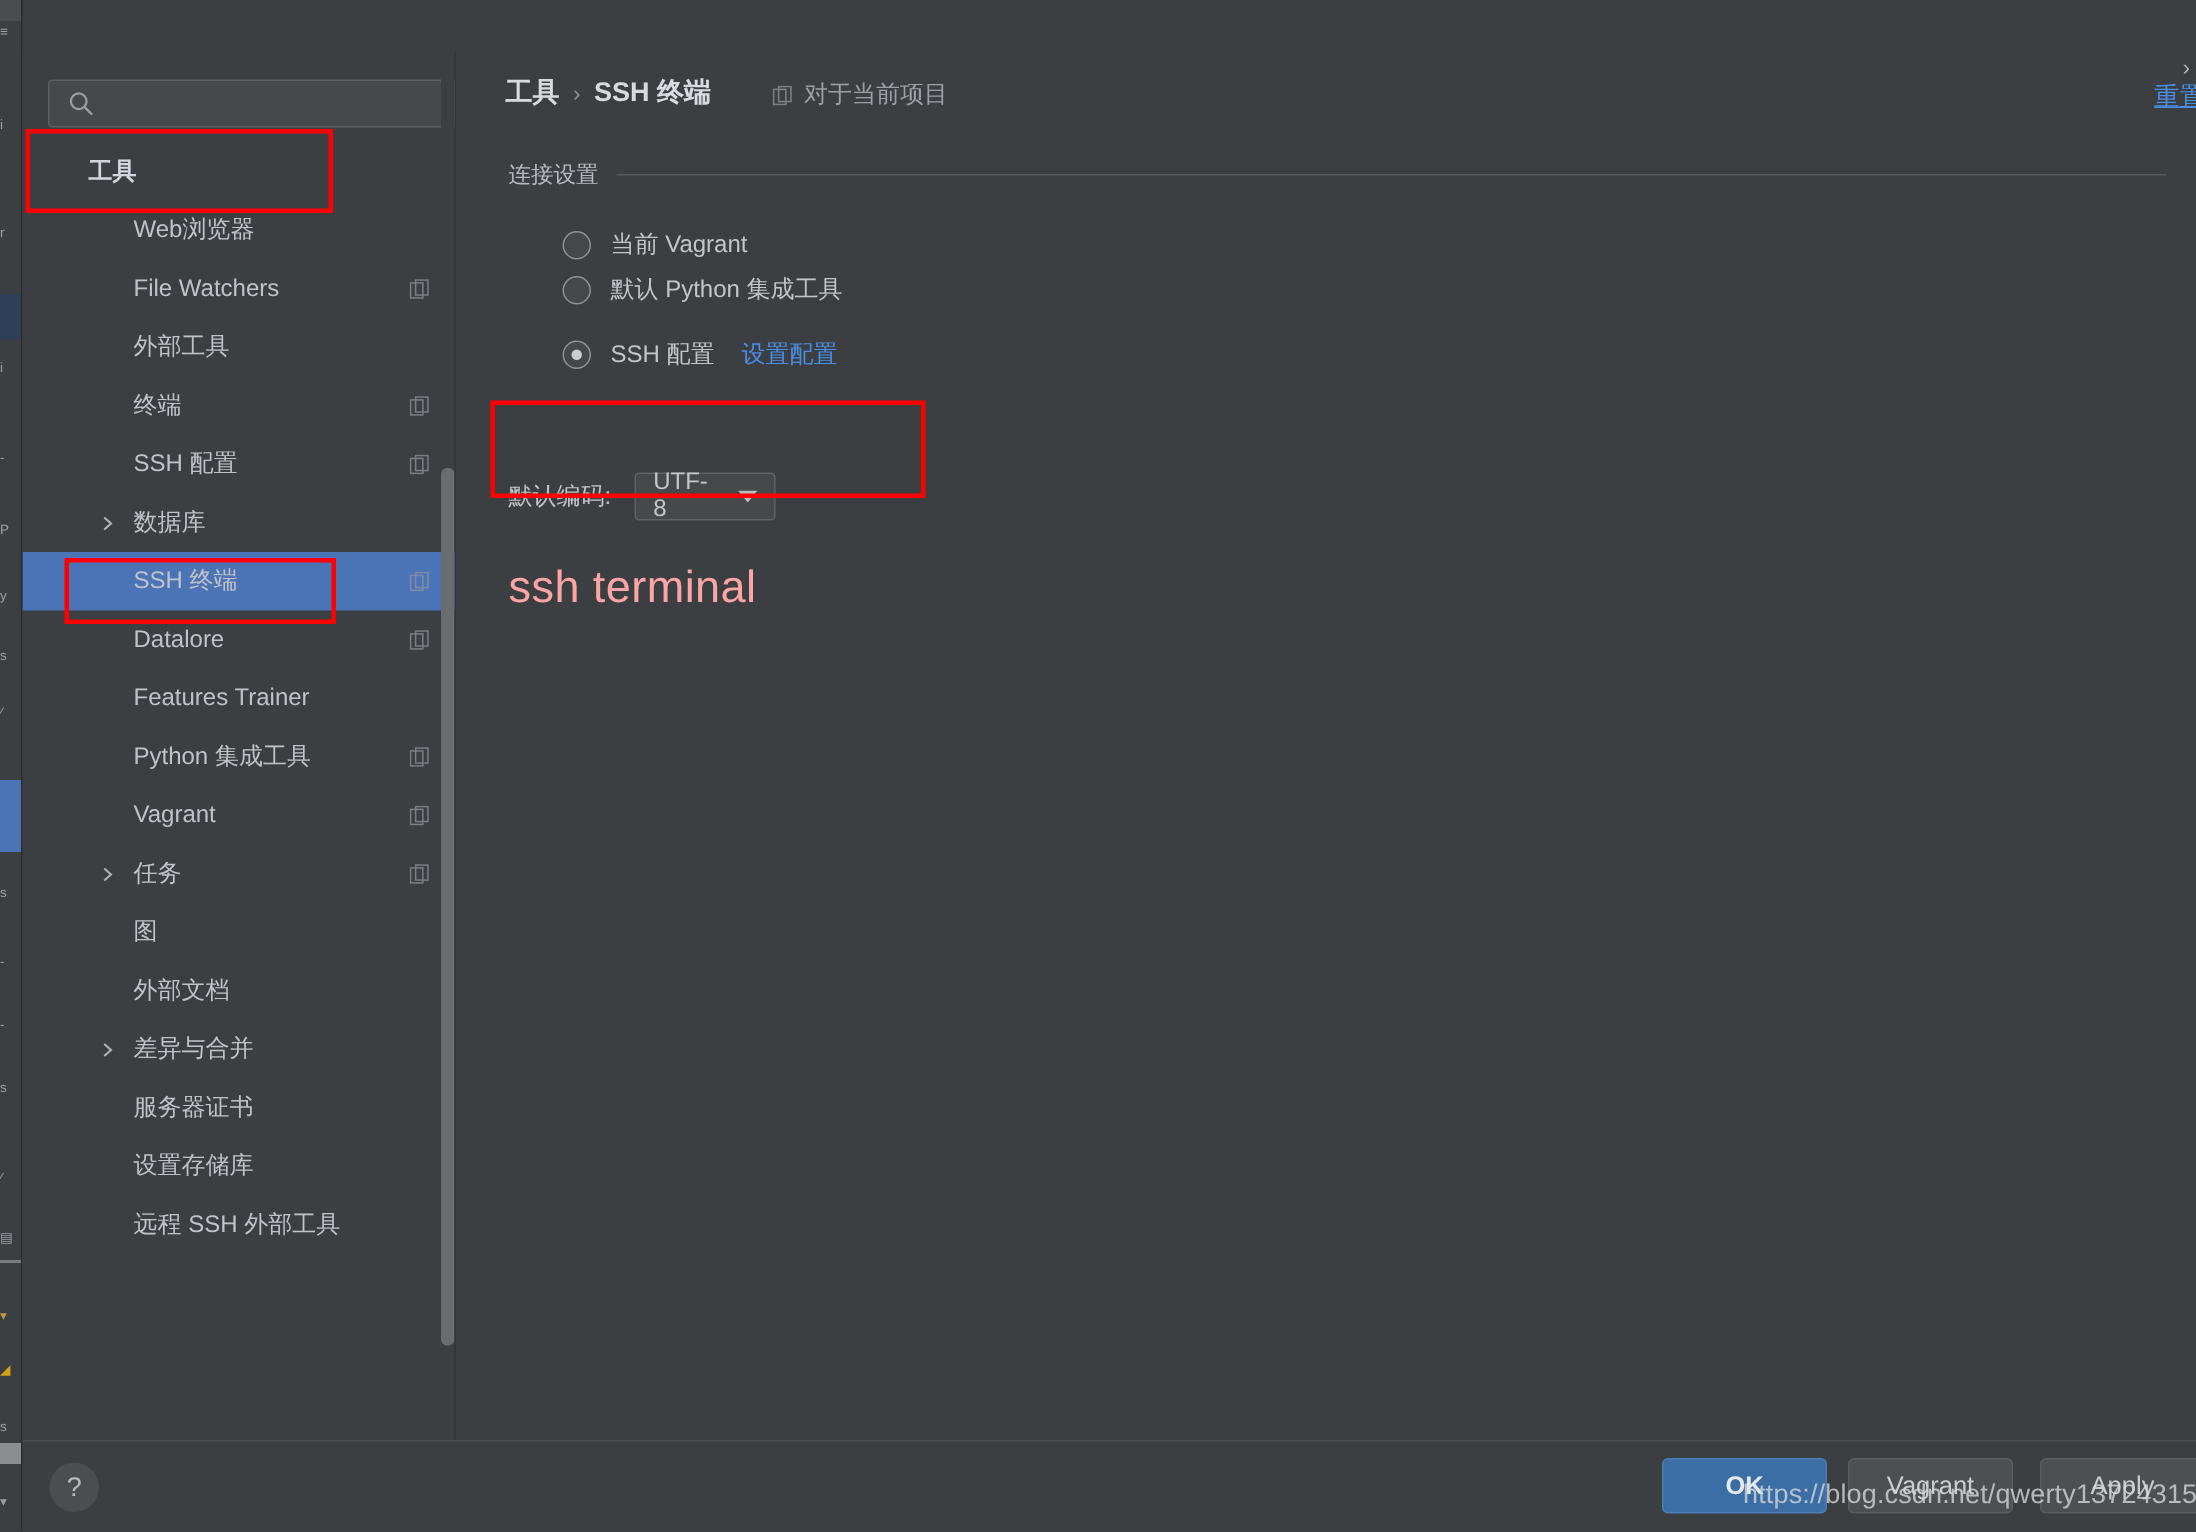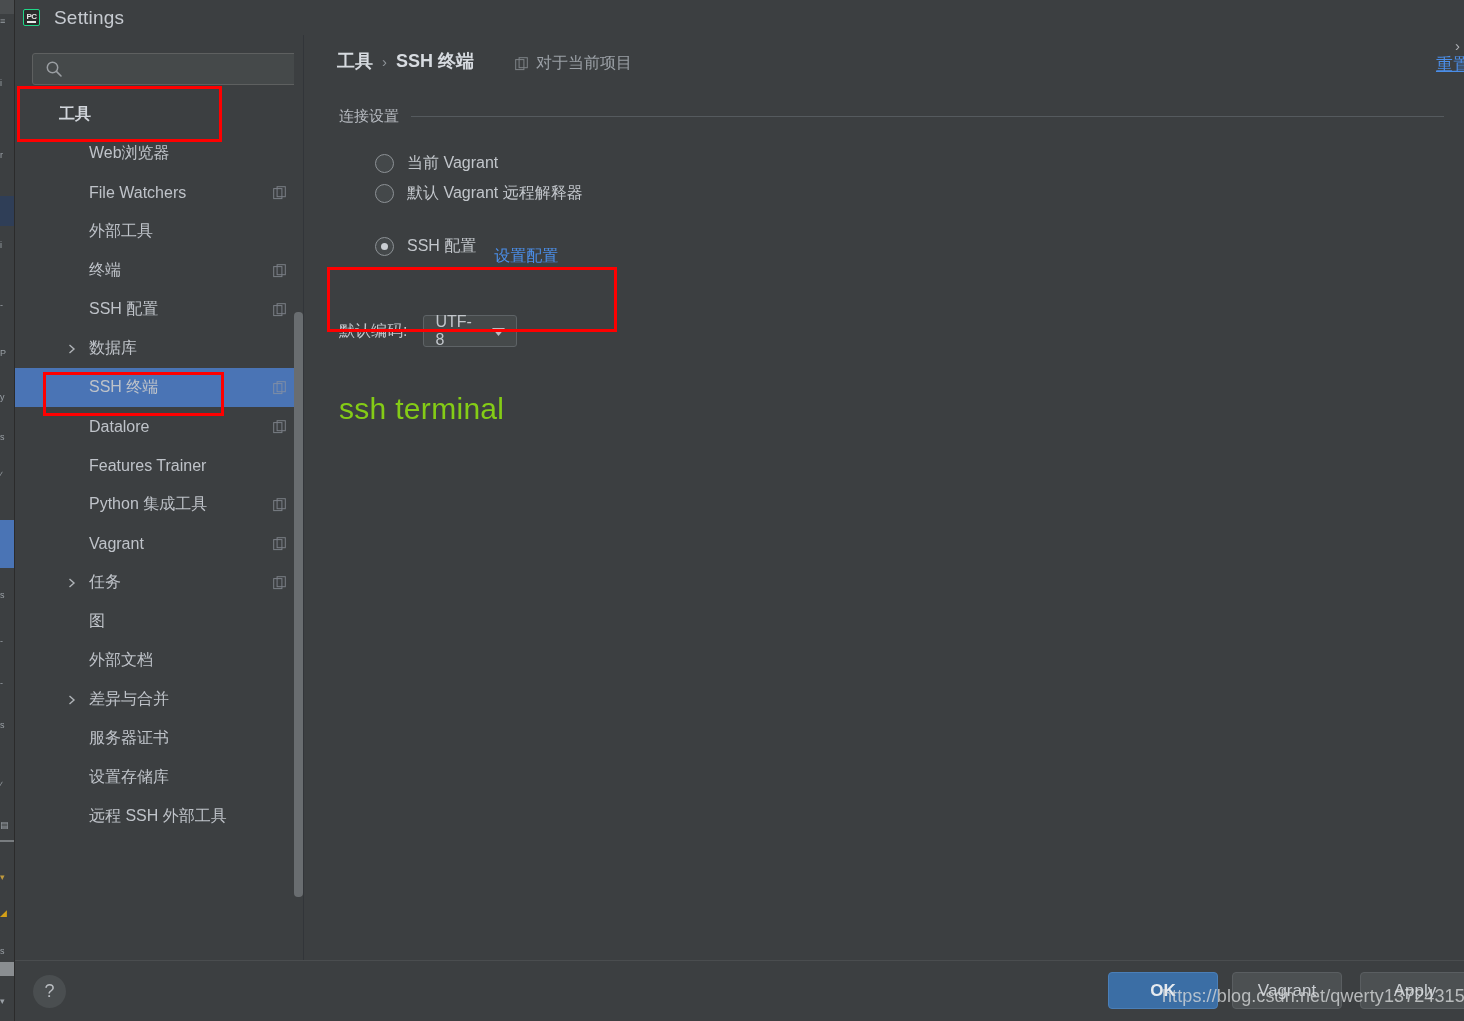--- a/index.html
+++ b/index.html
@@ -188,38 +188,38 @@
     border: 1px solid #5e6366;
     border-radius: 3px;
     display: inline-flex; align-items: center;
     padding: 0 0 0 11px;
     color: #c2c6cb; font-size: 16px;
     cursor: pointer;
   }
   .combo .caret {
     margin-left: auto; margin-right: 11px; padding-left: 16px;
   }
-  .link-blue { color: #4b8ee8; font-size: 16px; cursor: pointer; margin-top: 20px; }
+  .link-blue { color: #4b8ee8; font-size: 16px; cursor: pointer; }
 
   
   #encoding-row {
     position: absolute; left: 34px; top: 280px;
     display: flex; align-items: center;
   }
   #encoding-label { font-size: 16px; color: #c2c6cb; margin-right: 16px; }
 
   
   .redbox {
     position: absolute;
     border: 3px solid #fe0000;
     pointer-events: none;
   }
   #anno-text {
-    position: absolute; left: 324px; top: 392px;
-    font-size: 30px; color: #84cc16;
+    position: absolute; left: 324px; top: 375px;
+    font-size: 30px; color: #fca5a5;
     letter-spacing: .3px;
   }
 
   
   #footer {
     position: absolute; left: 0; bottom: 0; width: 100%; height: 61px;
     background: #3c3f41;
     border-top: 1px solid #4a4d4f;
   }
   #help-btn {
@@ -285,27 +285,20 @@
   <div class="bar" style="top:840px;height:2px;background:#787c7f;"></div>
   <div class="strip" style="top:872px;color:#c09a3e;">▾</div>
   <div class="strip" style="top:908px;color:#d4a017;">◢</div>
   <div class="strip" style="top:946px;">s</div>
   <div class="bar" style="top:962px;height:14px;background:#8a8e91;"></div>
   <div class="strip" style="top:996px;">▾</div>
 </div>
 
 <div id="settings-dialog">
 
-  <div id="titlebar">
-    <div id="pc-logo">
-      <span class="pc-text">PC</span>
-      <span class="pc-bar"></span>
-    </div>
-    <div id="title-text">Settings</div>
-  </div>
 
   <div id="sidebar">
 
     <div id="search-wrap">
       <svg id="search-icon" viewBox="0 0 18 18">
         <circle cx="7.5" cy="7.5" r="5.2" fill="none" stroke="#9a9ea2" stroke-width="1.5"></circle>
         <line x1="11.4" y1="11.4" x2="16" y2="16" stroke="#9a9ea2" stroke-width="1.6" stroke-linecap="round"></line>
       </svg>
       <input id="search-input" type="text" placeholder="" style="">
     </div>
@@ -440,21 +433,21 @@
       <span class="sec-rule"></span>
     </div>
 
     <div class="radio-row" style="left:70px; top:118px;">
       <span class="radio"></span>
       <span class="radio-label">当前 Vagrant</span>
     </div>
 
     <div class="radio-row" style="left:70px; top:148px;">
       <span class="radio"></span>
-      <span class="radio-label">默认 Vagrant 远程解释器</span>
+      <span class="radio-label">默认 Python 集成工具</span>
     </div>
 
     <div class="radio-row" style="left:70px; top:191px;">
       <span class="radio checked"></span>
       <span class="radio-label">SSH 配置</span>
       <span class="link-blue" style="margin-left:18px;">设置配置</span>
     </div>
 
     <div id="encoding-row">
       <span id="encoding-label">默认编码:</span>

